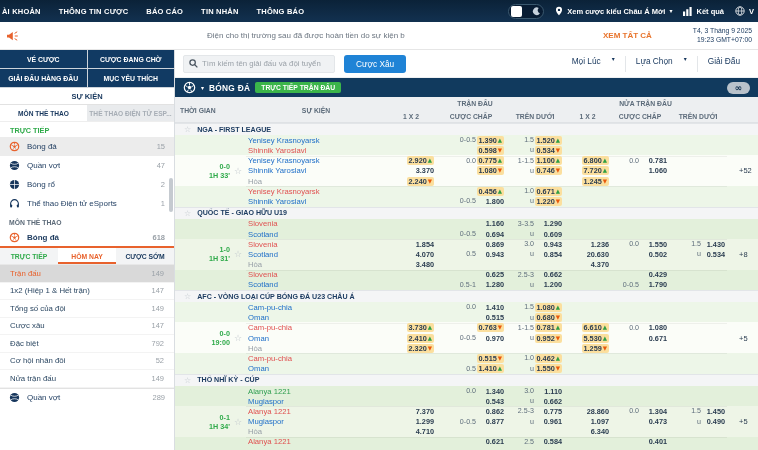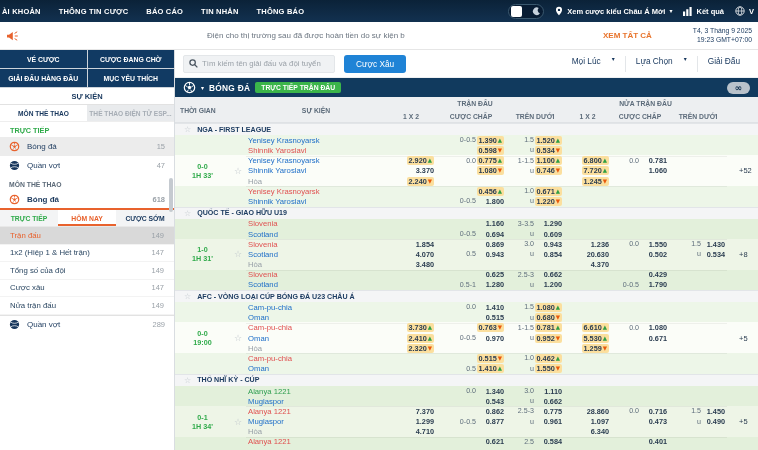--- a/index.html
+++ b/index.html
@@ -82,21 +82,21 @@
   .th-r1{position:absolute;left:211px;top:0;height:13px;display:flex;align-items:center}
   .th-r2{position:absolute;left:211px;top:13px;height:13px;display:flex;align-items:center}
   .th-c{display:flex;align-items:center;justify-content:center;white-space:nowrap}
   
   .league-h{height:12.2px;background:#f4f5f6;border-top:1px solid #e2e5e8;display:flex;align-items:center;
     padding-left:9px;gap:6px;font-size:7.1px;font-weight:700;color:#1d3c61;white-space:nowrap}
   .league-h .star{color:#c3c9cf;font-size:8px;cursor:pointer;font-family:"DejaVu Sans",sans-serif}
   .match{display:flex;height:71.4px;
     background:linear-gradient(180deg,#edf6e8 0,#edf6e8 20.4px,#fbfdf8 20.4px,#fbfdf8 51px,#edf6e8 51px,#edf6e8 71.4px)}
   .match.alt{background:linear-gradient(180deg,#e3f0db 0,#e3f0db 20.4px,#eef5e7 20.4px,#eef5e7 51px,#e3f0db 51px,#e3f0db 71.4px)}
-  .mtime{width:55px;min-width:55px;display:flex;flex-direction:column;justify-content:center;align-items:center;
+  .mtime{width:55px;min-width:55px;display:flex;flex-direction:column;justify-content:center;align-items:flex-end;
     color:#2faa4a;font-size:7.2px;font-weight:700;line-height:9px}
   .mstar{width:16px;min-width:16px;display:flex;align-items:center;justify-content:center;color:#c0c6cc;
     font-size:9px;cursor:pointer;font-family:"DejaVu Sans",sans-serif}
   .mrows{width:481px;min-width:481px;display:grid;grid-template-rows:repeat(7,10.2px)}
   .mrow{display:grid;grid-template-columns:140px 50px 42px 28px 30px 28px 47px 30px 28px 34px 24px;align-items:center}
   .mrow.gstart{box-shadow:inset 0 1px 0 rgba(0,0,0,.05)}
   .cell{display:flex;justify-content:flex-end;align-items:center;padding-right:2px;white-space:nowrap;height:100%}
   .cell.ev{justify-content:flex-start;padding-left:2px;font-size:7.7px;overflow:hidden;cursor:pointer}
   .ln{font-size:7.1px;color:#5f6e7c}
   .od{font-size:7.3px;font-weight:700;color:#2a3c50;display:flex;align-items:center;gap:1px;cursor:pointer;line-height:9px}
@@ -205,20 +205,41 @@
         <div class="sp-row">
           <span class="ic">
             <svg width="11" height="11" viewBox="0 0 12 12">
               <circle cx="6" cy="6" r="5" fill="#16365c"></circle>
               <path d="M1.6 3.2c2.2 2 6.6 2 8.8 0M1.6 8.8c2.2-2 6.6-2 8.8 0" stroke="#fff" stroke-width=".8" fill="none"></path>
             </svg>
           </span>
           <span class="nm">Quần vợt</span>
           <span class="cnt">47</span>
         </div>
+        <div class="sp-row">
+          <span class="ic">
+            <svg width="11" height="11" viewBox="0 0 12 12">
+              <circle cx="6" cy="6" r="5" fill="#16365c"></circle>
+              <path d="M6 1v10M1 6h10" stroke="#fff" stroke-width=".8"></path>
+            </svg>
+          </span>
+          <span class="nm">Bóng rổ</span>
+          <span class="cnt">2</span>
+        </div>
+        <div class="sp-row">
+          <span class="ic">
+            <svg width="11" height="11" viewBox="0 0 12 12">
+              <path d="M1.8 8V6a4.2 4.2 0 0 1 8.4 0v2" stroke="#16365c" stroke-width="1.2" fill="none"></path>
+              <rect x="1.2" y="7" width="2.2" height="3.4" rx="1" fill="#16365c"></rect>
+              <rect x="8.6" y="7" width="2.2" height="3.4" rx="1" fill="#16365c"></rect>
+            </svg>
+          </span>
+          <span class="nm">Thể thao Điện tử eSports</span>
+          <span class="cnt">1</span>
+        </div>
       </div>
     <div class="sb-sec">MÔN THỂ THAO</div>
     <div class="sb-foot">
       <span class="ic">
           <svg width="11" height="11" viewBox="0 0 12 12">
             <circle cx="6" cy="6" r="4.6" fill="none" stroke="#e8622d" stroke-width="1.3"></circle>
             <circle cx="6" cy="6" r="1.5" fill="#e8622d"></circle>
             <path d="M6 1.4v2.4M2.2 4l2.1 1.3M9.8 4L7.7 5.3M3.6 10.2L5 8.1M8.4 10.2L7 8.1" stroke="#e8622d" stroke-width=".9" fill="none"></path>
           </svg>
         </span>
@@ -239,20 +260,28 @@
           <span>1x2 (Hiệp 1 &amp; Hết trận)</span>
           <span class="cnt">147</span>
         </div>
         <div class="mn-row">
           <span>Tổng số của đội</span>
           <span class="cnt">149</span>
         </div>
         <div class="mn-row">
           <span>Cược xâu</span>
           <span class="cnt">147</span>
+        </div>
+        <div class="mn-row">
+          <span>Đặc biệt</span>
+          <span class="cnt">792</span>
+        </div>
+        <div class="mn-row">
+          <span>Cơ hội nhân đôi</span>
+          <span class="cnt">52</span>
         </div>
         <div class="mn-row">
           <span>Nửa trận đấu</span>
           <span class="cnt">149</span>
         </div>
       </div>
     <div class="sb-tennis">
       <span class="ic">
           <svg width="11" height="11" viewBox="0 0 12 12">
             <circle cx="6" cy="6" r="5" fill="#16365c"></circle>
@@ -823,21 +852,21 @@
               </div>
               <div class="cell ln">2.5-3</div>
               <div class="cell">
                 <span class="od">0.775</span>
               </div>
               <div class="cell">
                 <span class="od">28.860</span>
               </div>
               <div class="cell ln">0.0</div>
               <div class="cell">
-                <span class="od">0.716</span>
+                <span class="od">1.304</span>
               </div>
               <div class="cell ln">1.5</div>
               <div class="cell">
                 <span class="od">1.450</span>
               </div>
             </div>
             <div class="mrow">
               <div class="cell ev blue">Muglaspor</div>
               <div class="cell">
                 <span class="od">1.299</span>

